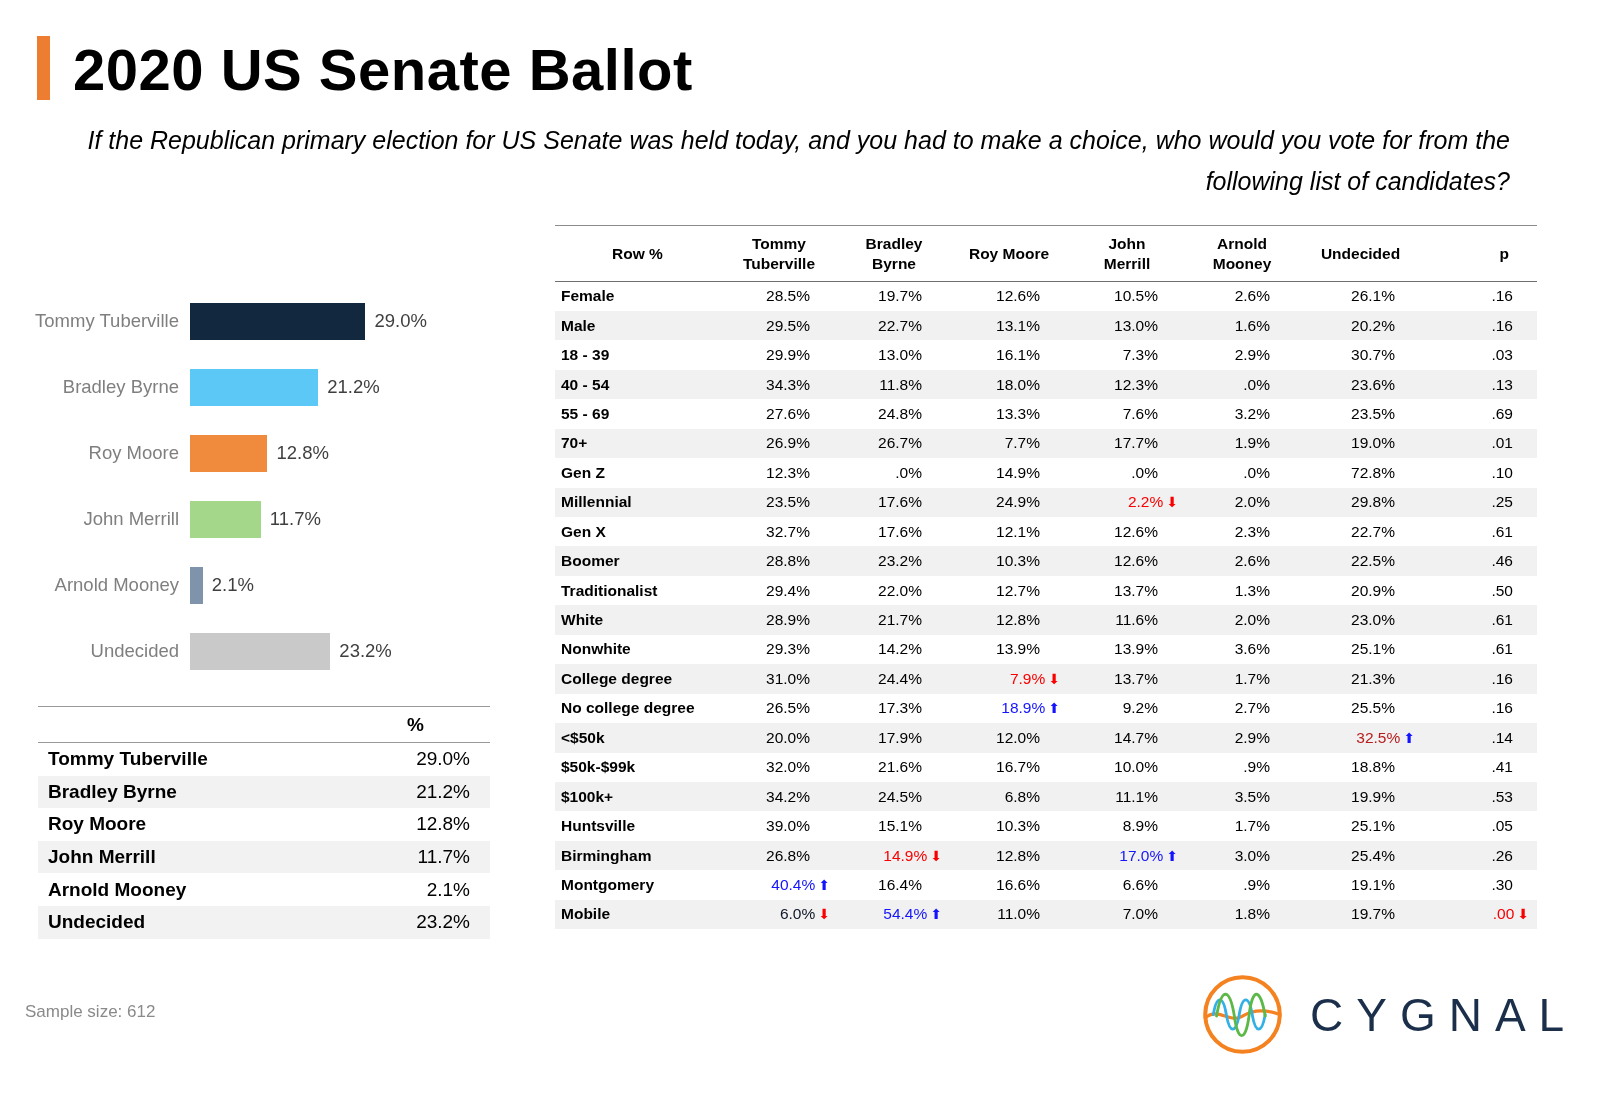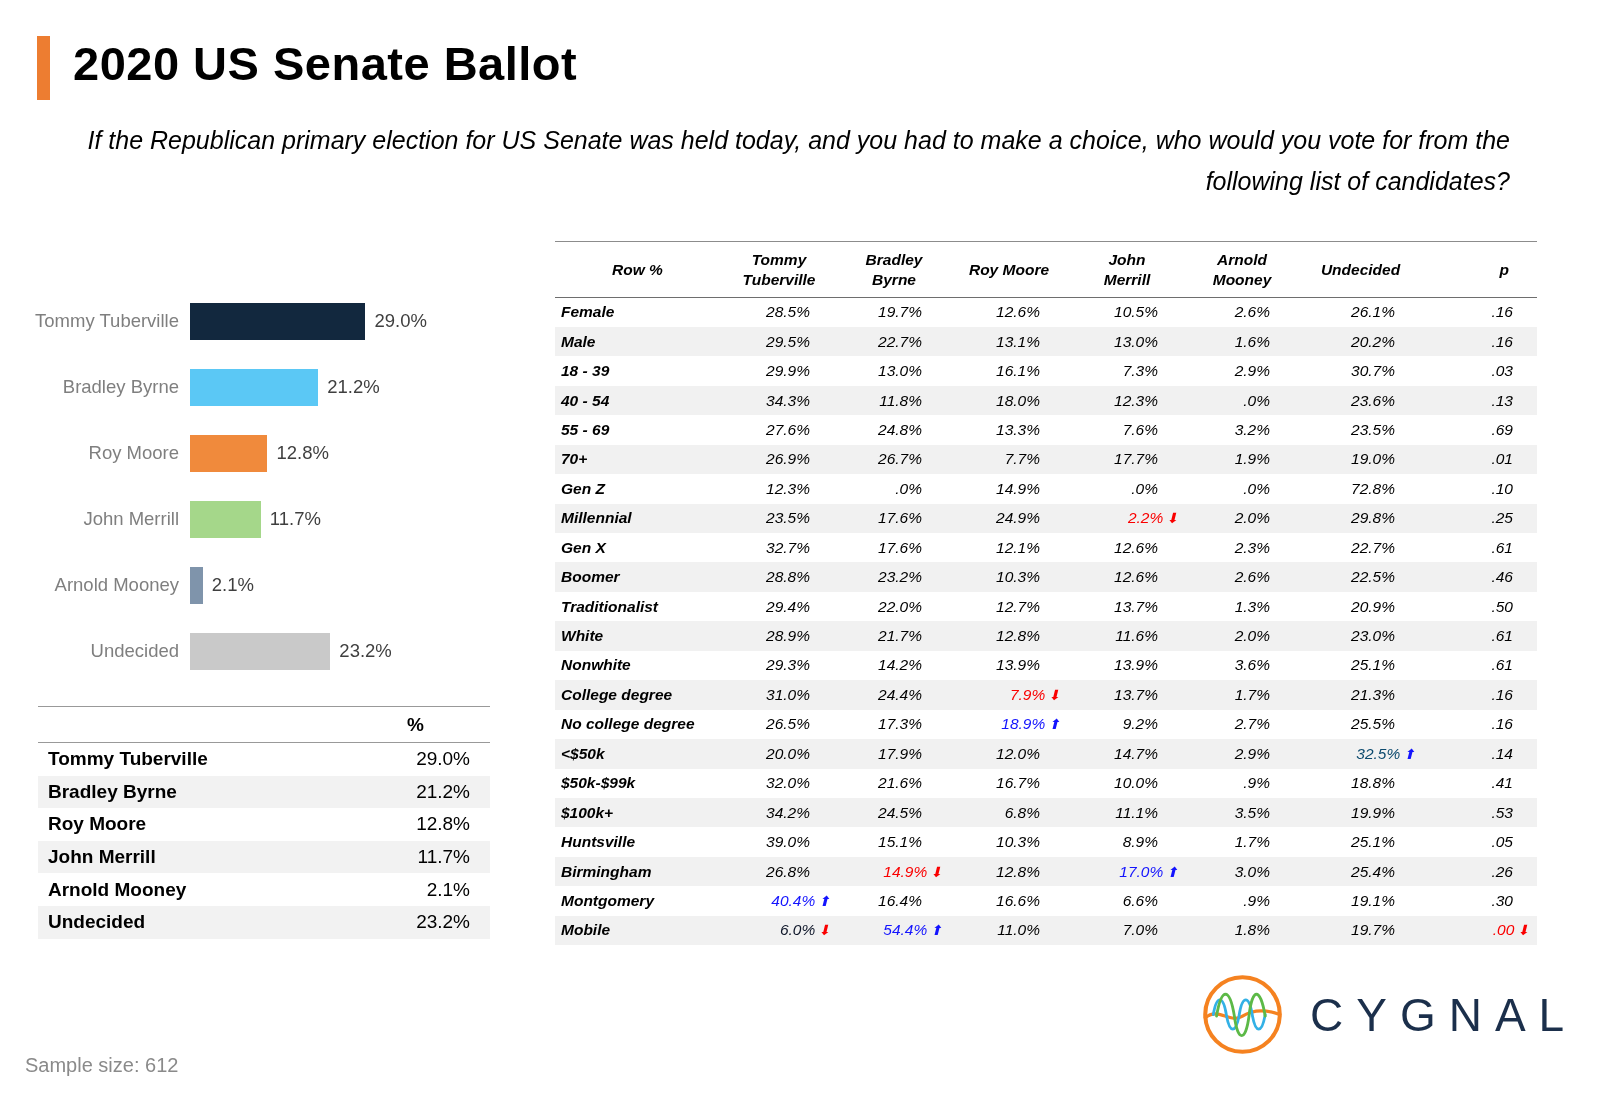--- a/index.html
+++ b/index.html
@@ -12,21 +12,21 @@
     overflow: hidden;
   }
 
   
   .accent {
     position: absolute; left: 37px; top: 36px;
     width: 13px; height: 64px;
   }
   h1.title {
     position: absolute; left: 73px; top: 36px;
-    font-size: 47px; font-weight: bold; letter-spacing: 0.5px;
+    font-size: 58px; font-weight: bold; letter-spacing: 0.5px;
   }
   .subtitle {
     position: absolute; left: 60px; top: 120px;
     width: 1450px;
     font-size: 25px; font-style: italic; line-height: 41px; text-align: right;
   }
 
   
   .chart { position: absolute; left: 30px; top: 288px; width: 510px; }
   .chart-row { display: flex; align-items: center; height: 66px; }
@@ -49,41 +49,41 @@
   .summary-head span { padding-right: 66px; }
   .summary-row {
     height: 32.6px; display: flex; justify-content: space-between; align-items: center;
   }
   .summary-row:nth-child(even) { background: #f2f2f2; }
   .summary-name { font-weight: bold; padding-left: 10px; }
   .summary-value { padding-right: 20px; }
 
   
   table.crosstab {
-    position: absolute; left: 555px; top: 241px; width: 982px;
-    border-collapse: collapse; table-layout: fixed; font-size: 15.5px; font-style: italic;
+    position: absolute; left: 555px; top: 225px; width: 982px;
+    border-collapse: collapse; table-layout: fixed; font-size: 15.5px;
   }
   .crosstab thead th {
     height: 56px; vertical-align: middle; text-align: center;
     font-weight: bold; white-space: pre-line; line-height: 20px;
     border-top: 1px solid #8c8c8c; border-bottom: 1px solid #6e6e6e;
   }
   .crosstab thead th.p-head { text-align: right; padding-right: 28px; }
   .crosstab tbody tr { height: 29.45px; }
   .crosstab tbody tr:nth-child(even) { background: #f1f1f1; }
   .crosstab td.row-label { font-weight: bold; padding-left: 6px; text-align: left; }
   .crosstab td.val { text-align: right; padding-right: 28px; }
   .crosstab td.p-val { text-align: right; padding-right: 24px; }
   .crosstab td.has-arrow { padding-right: 8px; }
   .cell-arrow { font-size: 14px; margin-left: 3px; }
 
   
   .sample {
-    position: absolute; left: 25px; top: 1054px;
-    font-size: 20px; color: #8a8a8a;
+    position: absolute; left: 25px; top: 1002px;
+    font-size: 17px; color: #8a8a8a;
   }
   .logo {
     position: absolute; left: 1202px; top: 974px;
     display: flex; align-items: center;
   }
   .logo svg { width: 81px; height: 81px; }
   .brand {
     margin-left: 27px; font-size: 46px; font-weight: 500;
     letter-spacing: 13px; color: #1b2f4b;
   }
@@ -330,21 +330,21 @@
           <td class="val">25.5%</td>
           <td class="p-val">.16</td>
         </tr>
         <tr>
           <td class="row-label">&lt;$50k</td>
           <td class="val">20.0%</td>
           <td class="val">17.9%</td>
           <td class="val">12.0%</td>
           <td class="val">14.7%</td>
           <td class="val">2.9%</td>
-          <td class="val has-arrow"><span class="cell-text" style="color: #0c4a6e;">32.5%</span><span class="cell-arrow" style="color: rgb(20, 20, 254);">⬆</span></td>
+          <td class="val has-arrow"><span class="cell-text" style="color: #b91c1c;">32.5%</span><span class="cell-arrow" style="color: rgb(20, 20, 254);">⬆</span></td>
           <td class="p-val">.14</td>
         </tr>
         <tr>
           <td class="row-label">$50k-$99k</td>
           <td class="val">32.0%</td>
           <td class="val">21.6%</td>
           <td class="val">16.7%</td>
           <td class="val">10.0%</td>
           <td class="val">.9%</td>
           <td class="val">18.8%</td>

